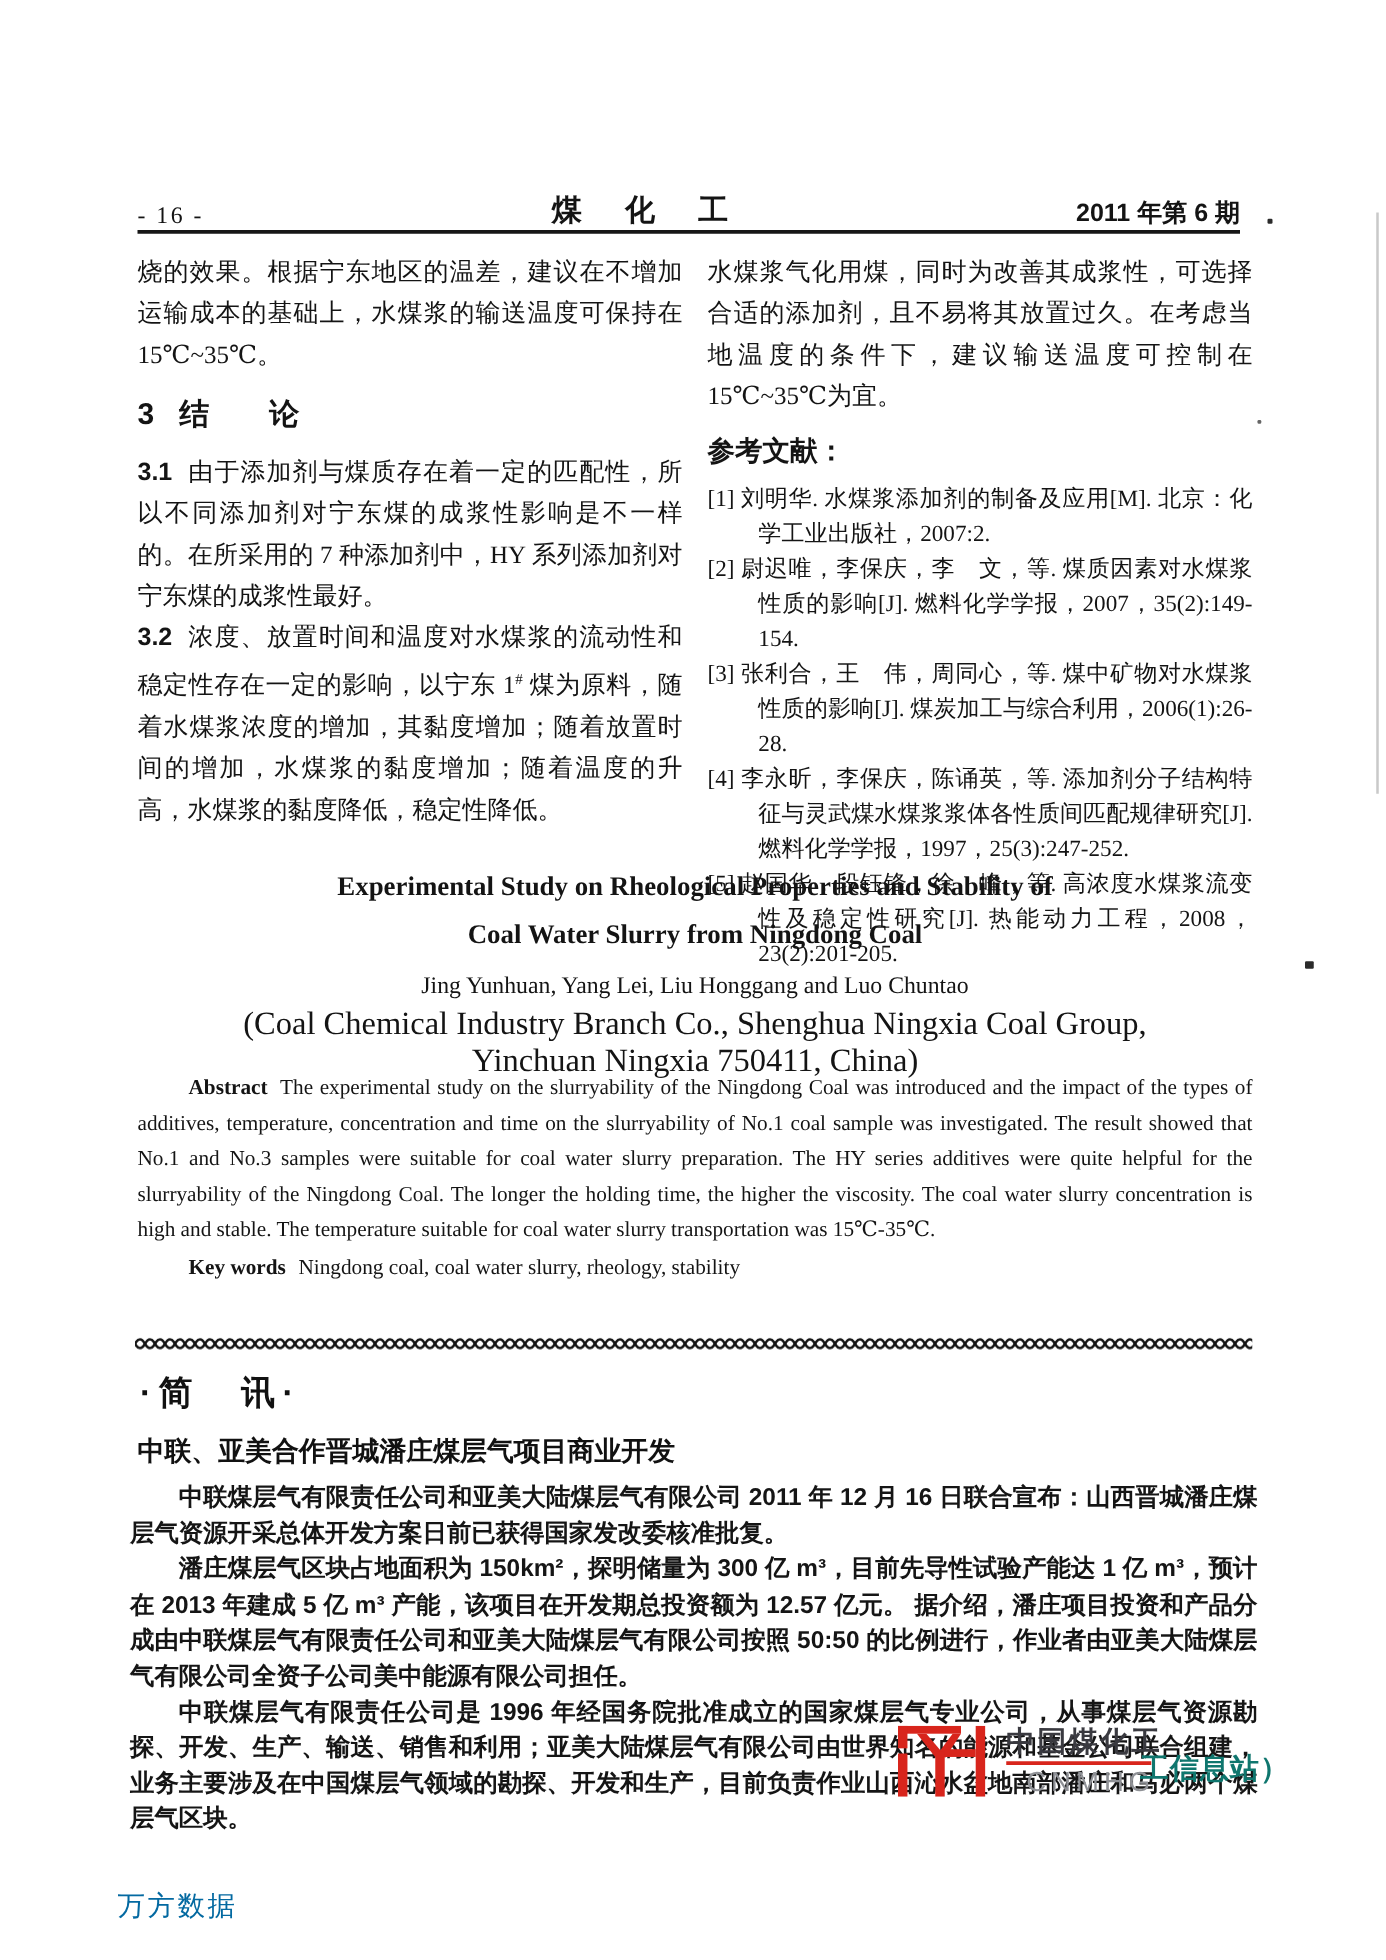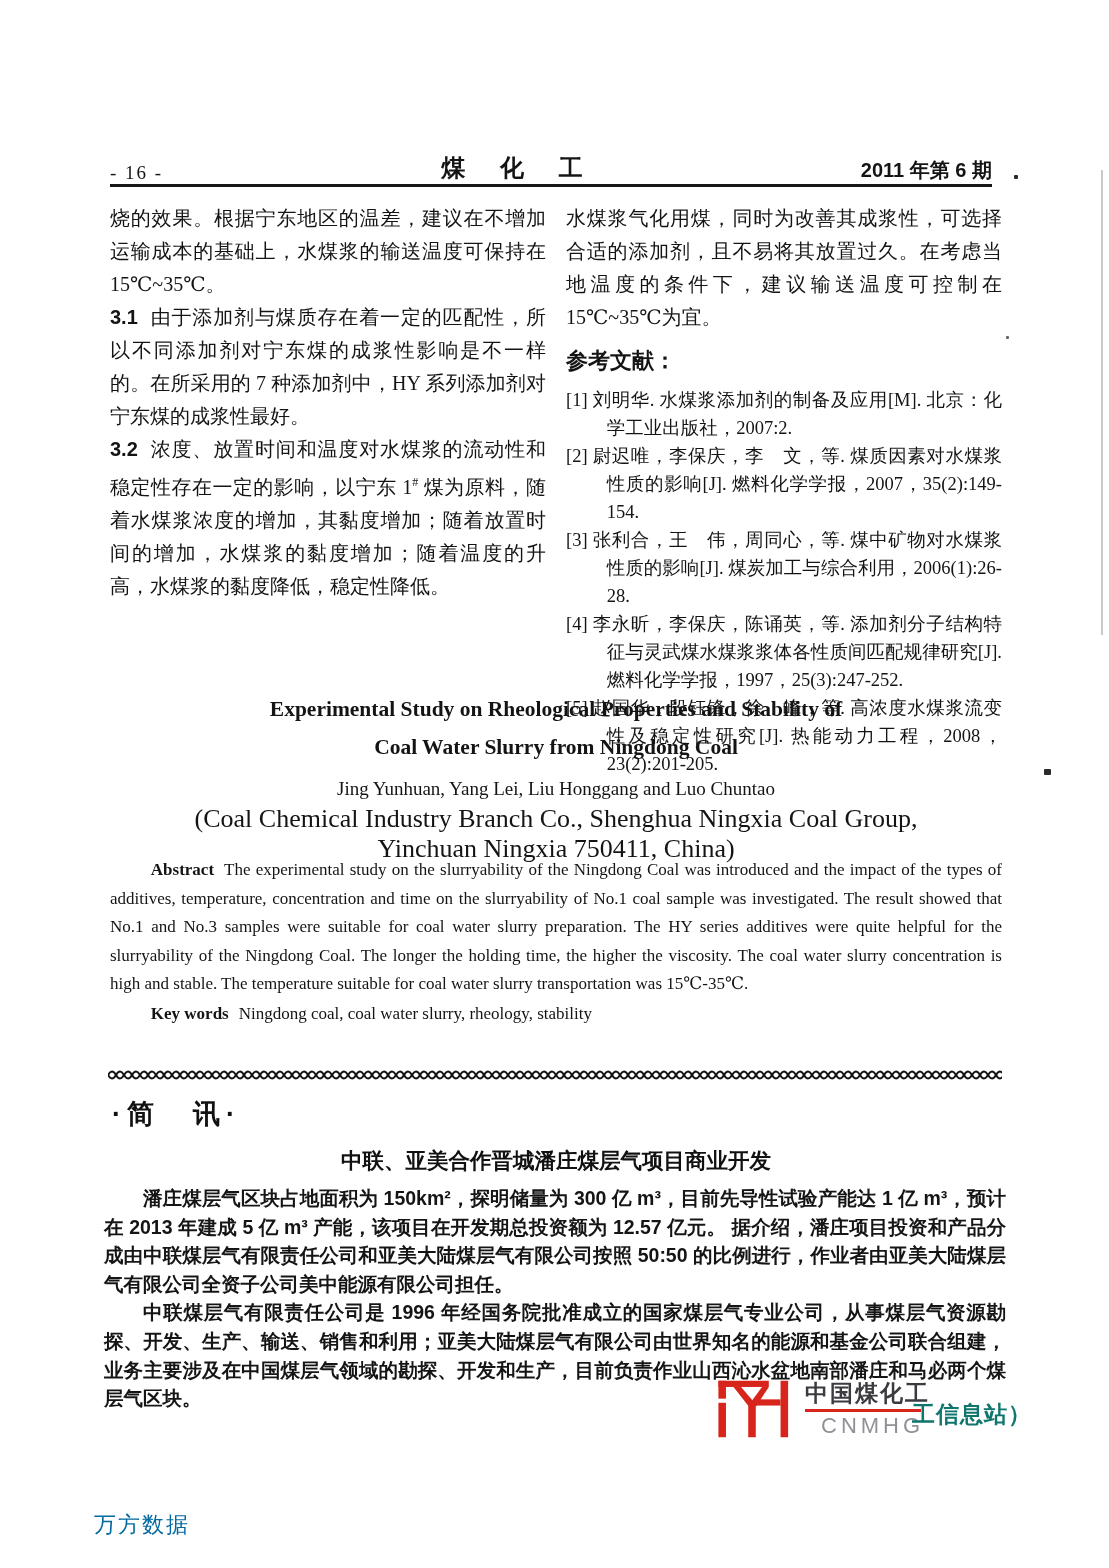--- a/index.html
+++ b/index.html
@@ -33,21 +33,21 @@
   .eng .eaffil{font-size:26px;line-height:30px;margin:0;}
   .abs{position:absolute;left:110px;top:856px;width:892px;font-size:17px;line-height:28.6px;text-align:justify;}
   .abs p{margin:0;}
   .abs .lead{text-indent:2.4em;}
   .abs b.lab{font-weight:bold;margin-right:10px;}
   .abs .kw{text-indent:2.4em;margin-top:1px;}
   
   .wavy{position:absolute;left:108px;top:1068px;width:894px;height:14px;}
   
   .news-label{position:absolute;left:112px;top:1096px;font-family:"Liberation Sans","DejaVu Sans",sans-serif;font-weight:bold;font-size:27px;letter-spacing:6px;color:#111;}
-  .news-title{position:absolute;left:110px;top:1146px;width:892px;text-align:center;font-family:"Liberation Sans","DejaVu Sans",sans-serif;font-weight:bold;font-size:21.5px;color:#111;}
+  .news-title{position:absolute;left:110px;top:1146px;width:892px;text-align:left;font-family:"Liberation Sans","DejaVu Sans",sans-serif;font-weight:bold;font-size:21.5px;color:#111;}
   .news-body{position:absolute;left:104px;top:1184px;width:902px;font-family:"Liberation Sans","DejaVu Sans",sans-serif;font-weight:600;font-size:19.5px;line-height:28.6px;text-align:justify;color:#151515;}
   .news-body p{margin:0;text-indent:2em;}
   
   .logo{position:absolute;left:700px;top:1372px;width:400px;height:100px;}
   .logo .mono{position:absolute;left:10px;top:6px;}
   .logo .cn{position:absolute;left:105px;top:6px;font-family:"Liberation Sans","DejaVu Sans",sans-serif;font-weight:600;font-size:23px;color:#3a3a40;letter-spacing:2px;}
   .logo .redline{position:absolute;left:105px;top:37px;width:116px;height:3px;background:#d8251c;}
   .logo .latin{position:absolute;left:105px;top:41px;font-family:"Liberation Sans","DejaVu Sans",sans-serif;font-size:22px;color:#8f9196;letter-spacing:4px;padding-left:16px;}
   .logo .overlay{position:absolute;left:212px;top:27px;font-family:"Liberation Sans","DejaVu Sans",sans-serif;font-weight:bold;font-size:23px;color:#0f766e;letter-spacing:1px;}
   
@@ -65,20 +65,23 @@
 
   <div class="hdr">
     <span class="pgnum">- 16 -</span>
     <span class="jtitle">煤 化 工</span>
     <span class="issue">2011 年第 6 期</span>
   </div>
   <div class="hdr-rule"></div>
 
   <div class="col col-l">
     <p>烧的效果。根据宁东地区的温差，建议在不增加运输成本的基础上，水煤浆的输送温度可保持在 15℃~35℃。</p>
+    <h2 class="sec">
+      <span class="sec-num">3</span><span>结　　论</span>
+    </h2>
     <p><b class="pnum">3.1</b><span>由于添加剂与煤质存在着一定的匹配性，所以不同添加剂对宁东煤的成浆性影响是不一样的。在所采用的 7 种添加剂中，HY 系列添加剂对宁东煤的成浆性最好。</span></p>
     <p><b class="pnum">3.2</b><span>浓度、放置时间和温度对水煤浆的流动性和稳定性存在一定的影响，以宁东 1</span><sup class="wellmark">#</sup><span> 煤为原料，随着水煤浆浓度的增加，其黏度增加；随着放置时间的增加，水煤浆的黏度增加；随着温度的升高，水煤浆的黏度降低，稳定性降低。</span></p>
   </div>
 
   <div class="col col-r">
     <p>水煤浆气化用煤，同时为改善其成浆性，可选择合适的添加剂，且不易将其放置过久。在考虑当地温度的条件下，建议输送温度可控制在 15℃~35℃为宜。</p>
     <h3 class="refhead">参考文献：</h3>
     <ul class="refs">
       <li>[1] 刘明华. 水煤浆添加剂的制备及应用[M]. 北京：化学工业出版社，2007:2.</li>
       <li>[2] 尉迟唯，李保庆，李　文，等. 煤质因素对水煤浆性质的影响[J]. 燃料化学学报，2007，35(2):149-154.</li>
@@ -107,20 +110,21 @@
         <path d="M0 7 Q4 0 8 7 T16 7" fill="none" stroke="#141414" stroke-width="2"></path>
         <path d="M0 7 Q4 14 8 7 T16 7" fill="none" stroke="#141414" stroke-width="2"></path>
       </pattern>
     </defs>
     <rect width="894" height="14" fill="url(#wv)"></rect>
   </svg>
 
   <div class="news-label">·简　讯·</div>
   <div class="news-title">中联、亚美合作晋城潘庄煤层气项目商业开发</div>
   <div class="news-body">
+    <p>中联煤层气有限责任公司和亚美大陆煤层气有限公司 2011 年 12 月 16 日联合宣布：山西晋城潘庄煤层气资源开采总体开发方案日前已获得国家发改委核准批复。</p>
     <p>潘庄煤层气区块占地面积为 150km²，探明储量为 300 亿 m³，目前先导性试验产能达 1 亿 m³，预计在 2013 年建成 5 亿 m³ 产能，该项目在开发期总投资额为 12.57 亿元。 据介绍，潘庄项目投资和产品分成由中联煤层气有限责任公司和亚美大陆煤层气有限公司按照 50:50 的比例进行，作业者由亚美大陆煤层气有限公司全资子公司美中能源有限公司担任。</p>
     <p>中联煤层气有限责任公司是 1996 年经国务院批准成立的国家煤层气专业公司，从事煤层气资源勘探、开发、生产、输送、销售和利用；亚美大陆煤层气有限公司由世界知名的能源和基金公司联合组建，业务主要涉及在中国煤层气领域的勘探、开发和生产，目前负责作业山西沁水盆地南部潘庄和马必两个煤层气区块。</p>
   </div>
 
   <div class="logo">
     <svg class="mono" width="84" height="62" viewBox="0 0 100 90" preserveAspectRatio="none">
       <g fill="#d8251c">
         <rect x="10" y="4" width="60" height="9"></rect>
         <rect x="10" y="4" width="9" height="26"></rect>
         <rect x="10" y="36" width="9" height="50"></rect>

